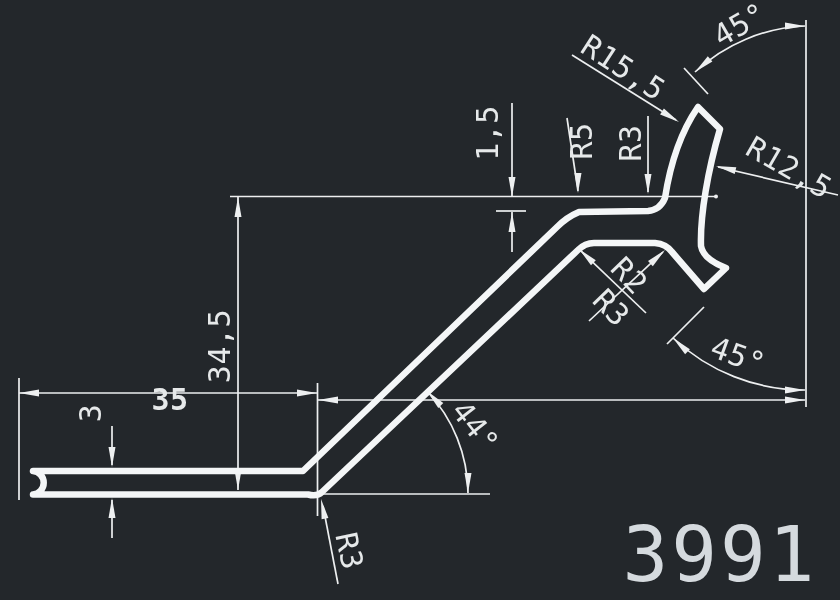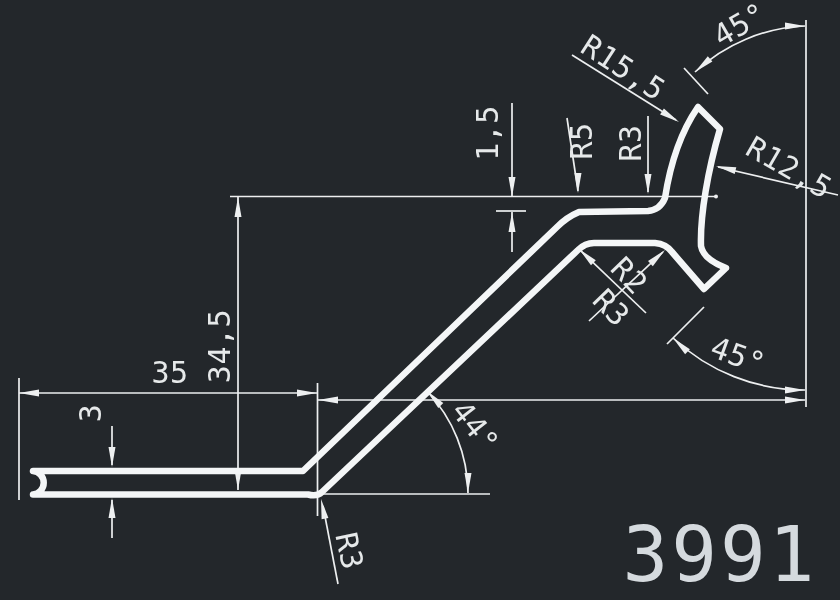--- a/index.html
+++ b/index.html
@@ -109,21 +109,21 @@
   <div class="dim-label" style="left:789px;top:168px;transform:translate(-50%,-50%) rotate(30deg);">R12,5</div>
 
   <div class="dim-label" style="left:488px;top:133px;transform:translate(-50%,-50%) rotate(-90deg);">1,5</div>
 
   <div class="dim-label" style="left:582px;top:141px;transform:translate(-50%,-50%) rotate(-90deg);">R5</div>
 
   <div class="dim-label" style="left:631px;top:143px;transform:translate(-50%,-50%) rotate(-90deg);">R3</div>
 
   <div class="dim-label" style="left:220px;top:346px;transform:translate(-50%,-50%) rotate(-90deg);">34,5</div>
 
-  <div class="dim-label" style="left:170px;top:373px;transform:translate(-50%,-50%);">35</div>
+  <div class="dim-label" style="left:170px;top:400px;transform:translate(-50%,-50%);font-weight:bold;">35</div>
 
   <div class="dim-label" style="left:91px;top:413px;transform:translate(-50%,-50%) rotate(-90deg);">3</div>
 
   <div class="dim-label" style="left:629px;top:276px;transform:translate(-50%,-50%) rotate(46deg);">R2</div>
 
   <div class="dim-label" style="left:611px;top:308px;transform:translate(-50%,-50%) rotate(46deg);">R3</div>
 
 
   <div class="dim-label" style="left:475px;top:427px;transform:translate(-50%,-50%) rotate(52deg);">44°</div>
 

